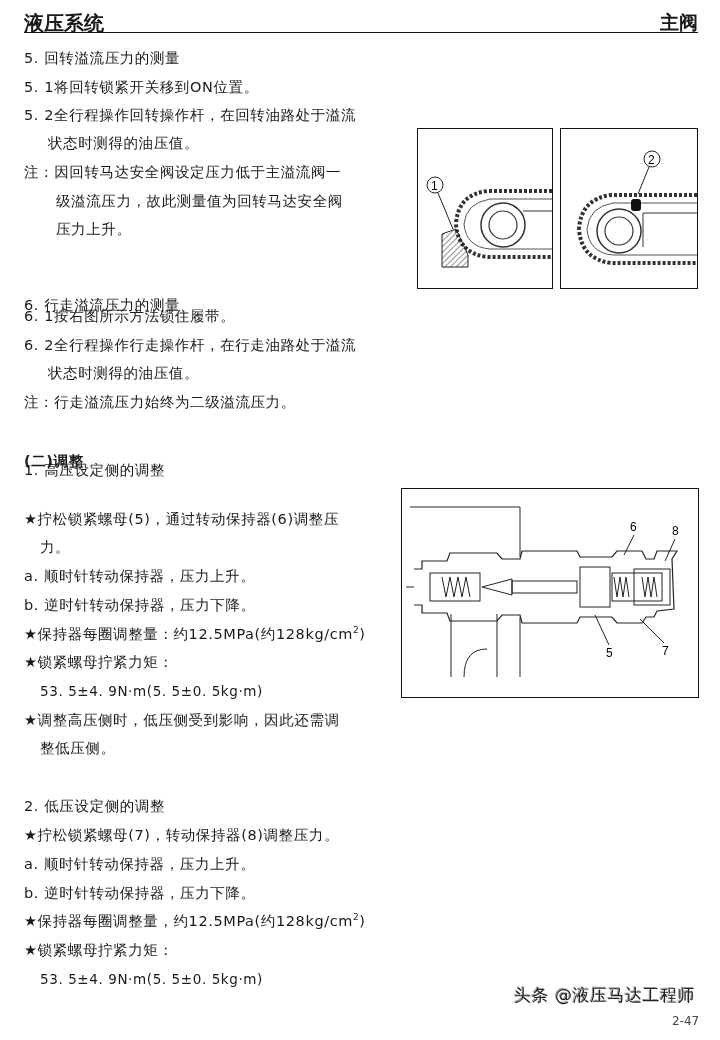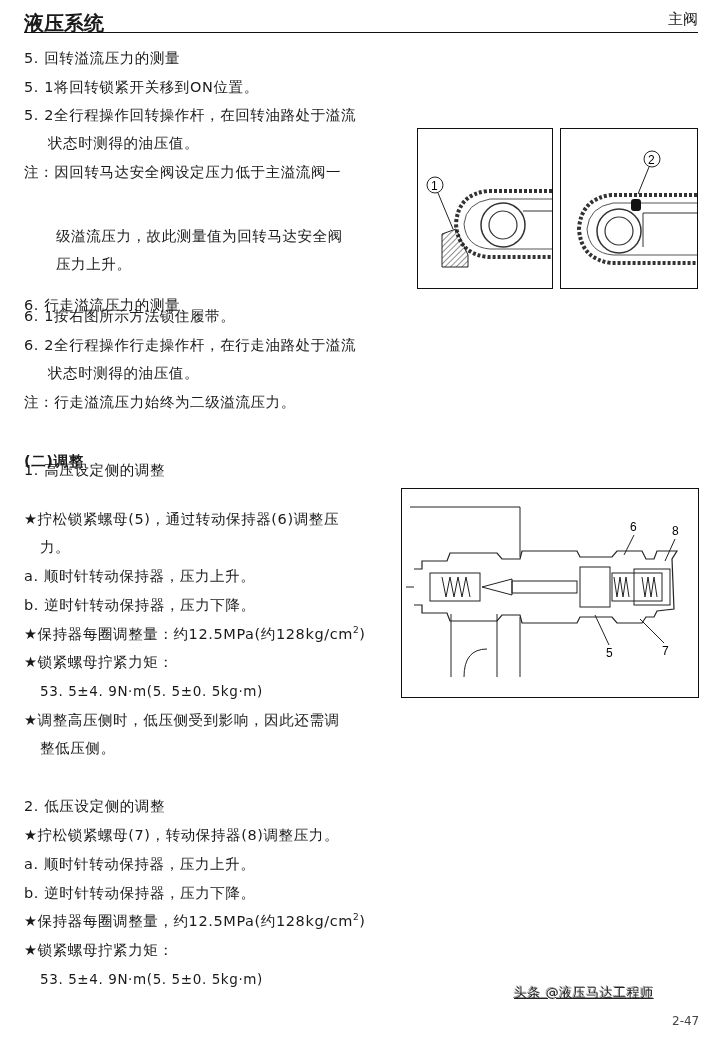--- a/index.html
+++ b/index.html
@@ -1,30 +1,30 @@
 <!DOCTYPE html>
 <html><head>
 <meta charset="utf-8">
 <style>
   html, body { margin: 0; padding: 0; background: #ffffff; }
   body { width: 720px; height: 1040px; position: relative; overflow: hidden;
          font-family: "DejaVu Sans", "Liberation Sans", sans-serif; color: #1a1a1a; }
   .header { position: absolute; left: 24px; top: 8px; width: 674px; height: 24px; border-bottom: 1.5px solid #111; }
   .header .left { position: absolute; left: 0; top: 2px; font-size: 20px; font-weight: bold; letter-spacing: 0px; }
-  .header .right { position: absolute; right: 0; top: 2px; font-size: 15px; font-weight: normal; margin-left: 34px; }
+  .header .right { position: absolute; right: 0; top: 2px; font-size: 19px; font-weight: bold; margin-left: 34px; }
   .line { position: absolute; left: 24px; font-size: 14.5px; line-height: 20px; white-space: nowrap; letter-spacing: 0.6px; }
   .indent1 { left: 48px; }
-  .indent2 { left: 56px; margin-top: 35px; }
+  .indent2 { left: 56px; }
   .indent3 { left: 40px; }
   .bold { font-weight: bold; }
   sup { font-size: 9px; line-height: 0; }
   .figbox { position: absolute; border: 1.3px solid #111; background: #fff; }
   .callout { font-family: "Liberation Sans", sans-serif; font-size: 12px; }
-  .watermark { position: absolute; left: 514px; top: 984px; font-size: 13px; color: #222; letter-spacing: 0.5px;
-               text-shadow: 1px 1px 0 #fff, -1px -1px 0 #999; text-decoration: underline; }
+  .watermark { position: absolute; left: 514px; top: 984px; font-size: 17px; color: #222; letter-spacing: 0.5px;
+               text-shadow: 1px 1px 0 #fff, -1px -1px 0 #999; }
   .pagenum { position: absolute; left: 672px; top: 1014px; font-size: 12px; color: #444; }
 </style>
 </head>
 <body>
 
 <div class="header">
   <span class="left">液压系统</span>
   <span class="right">主阀</span>
 </div>
 

